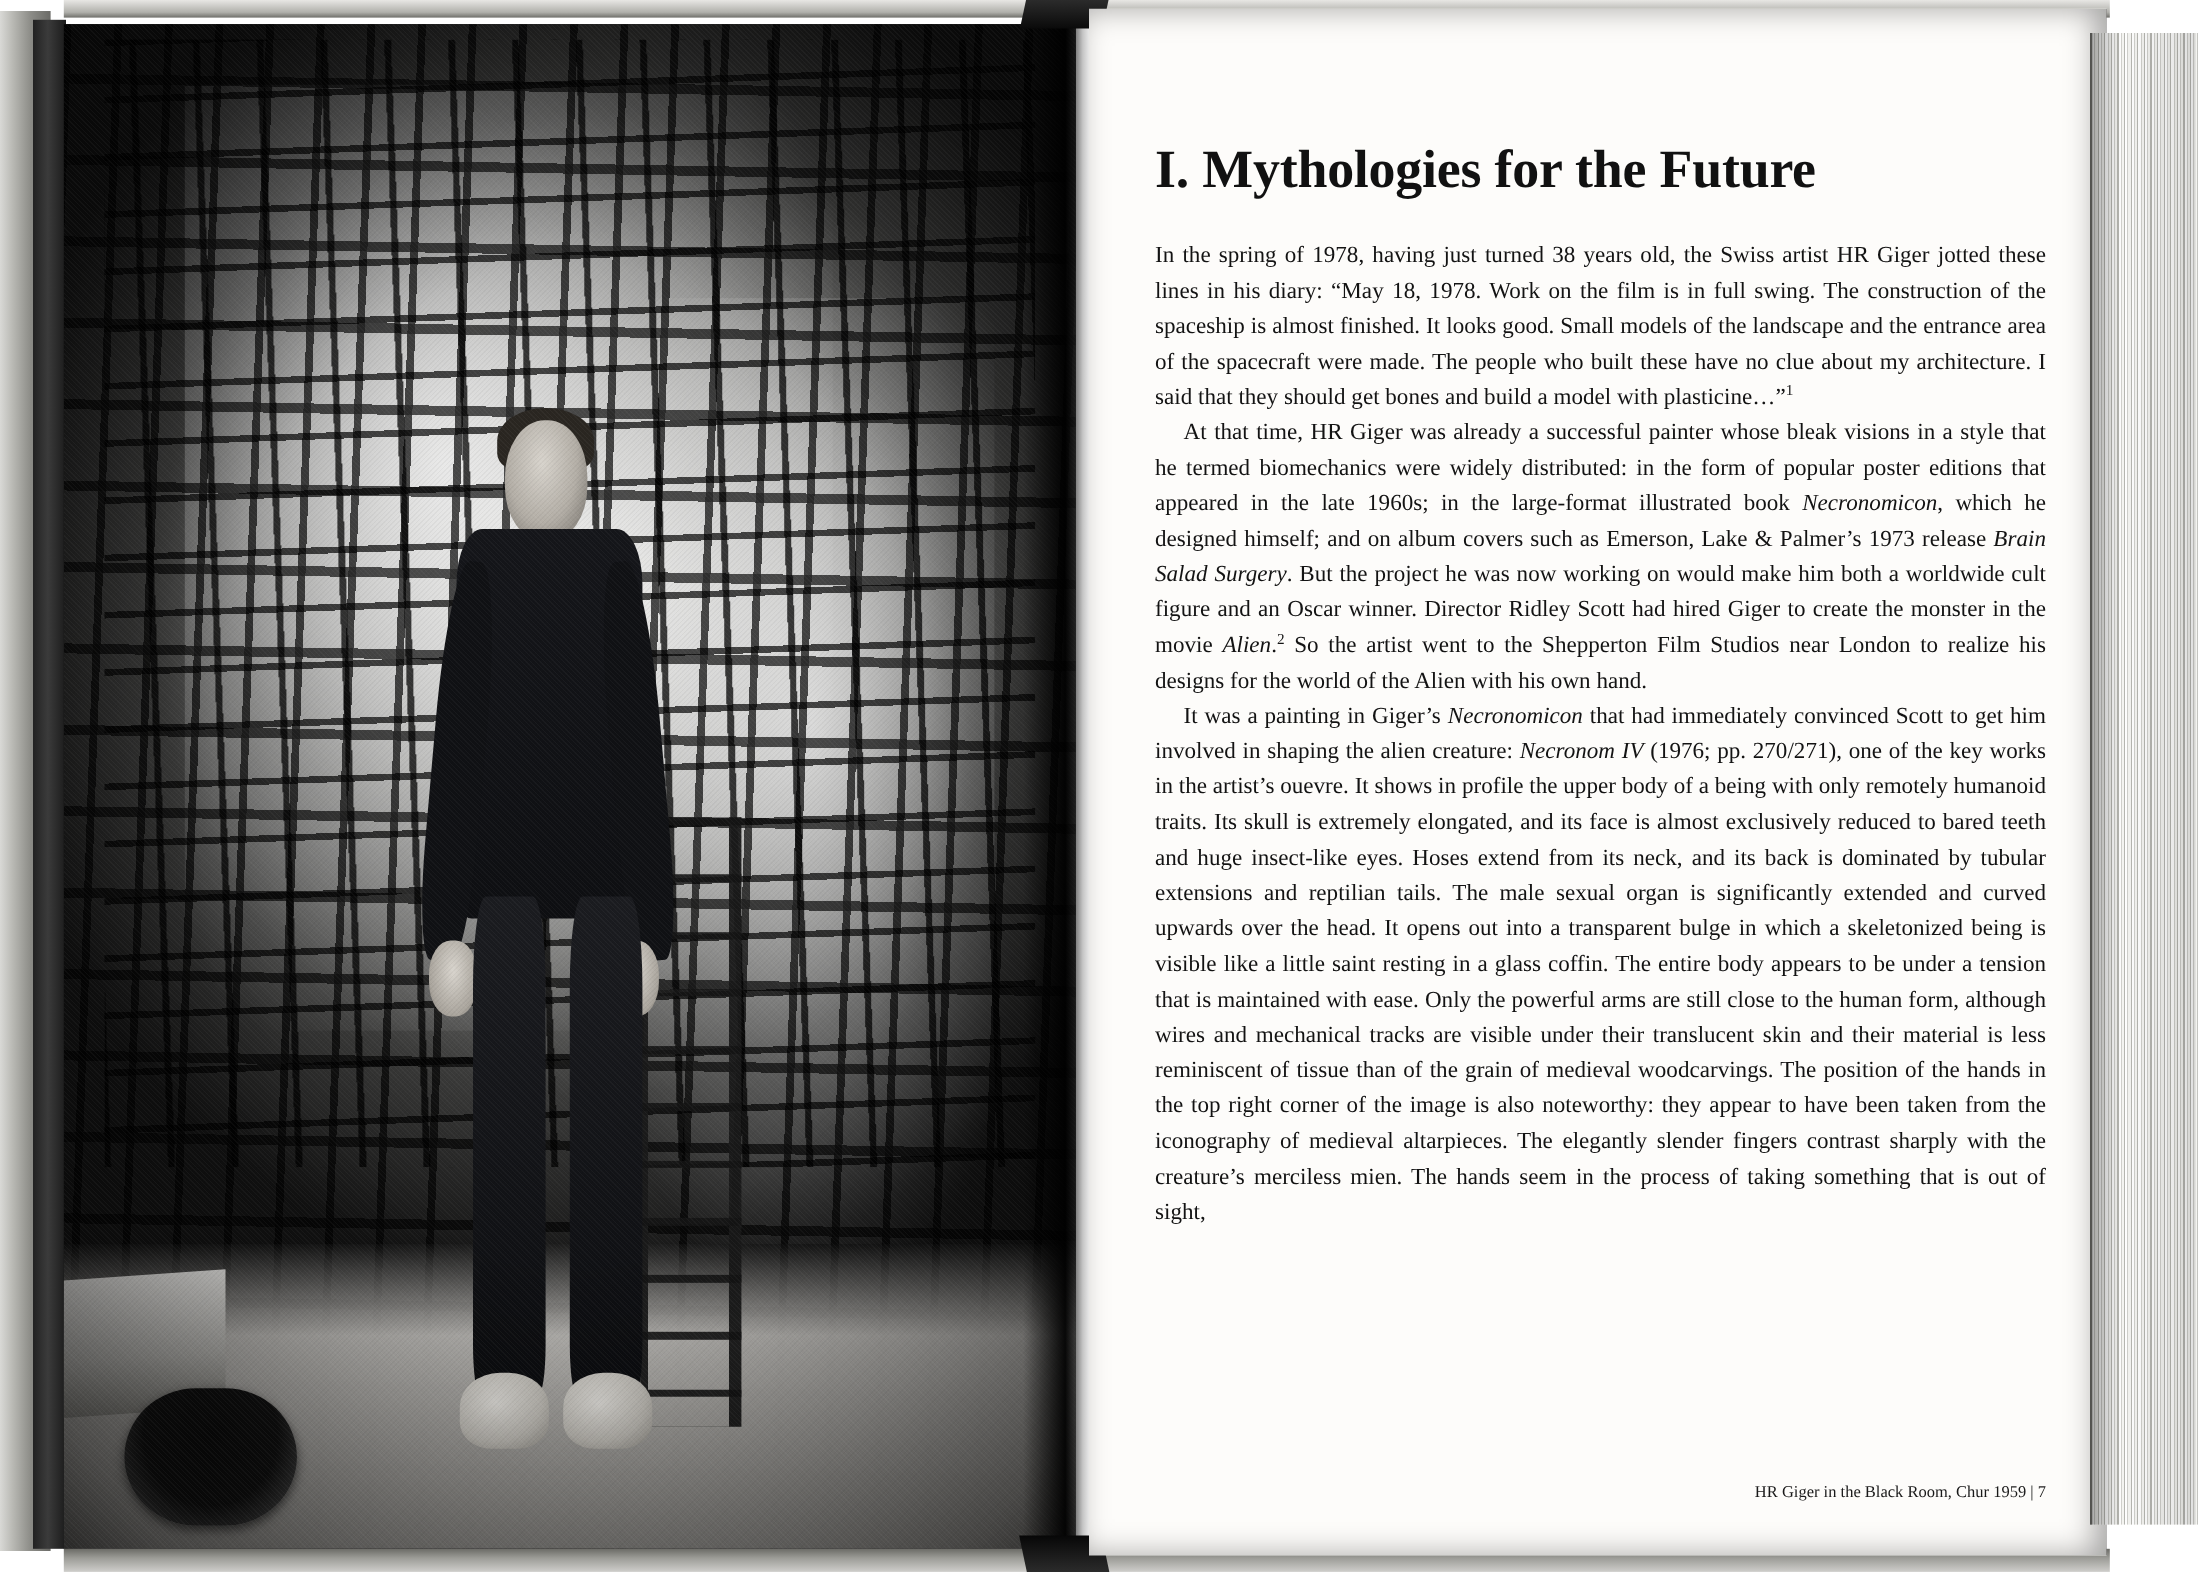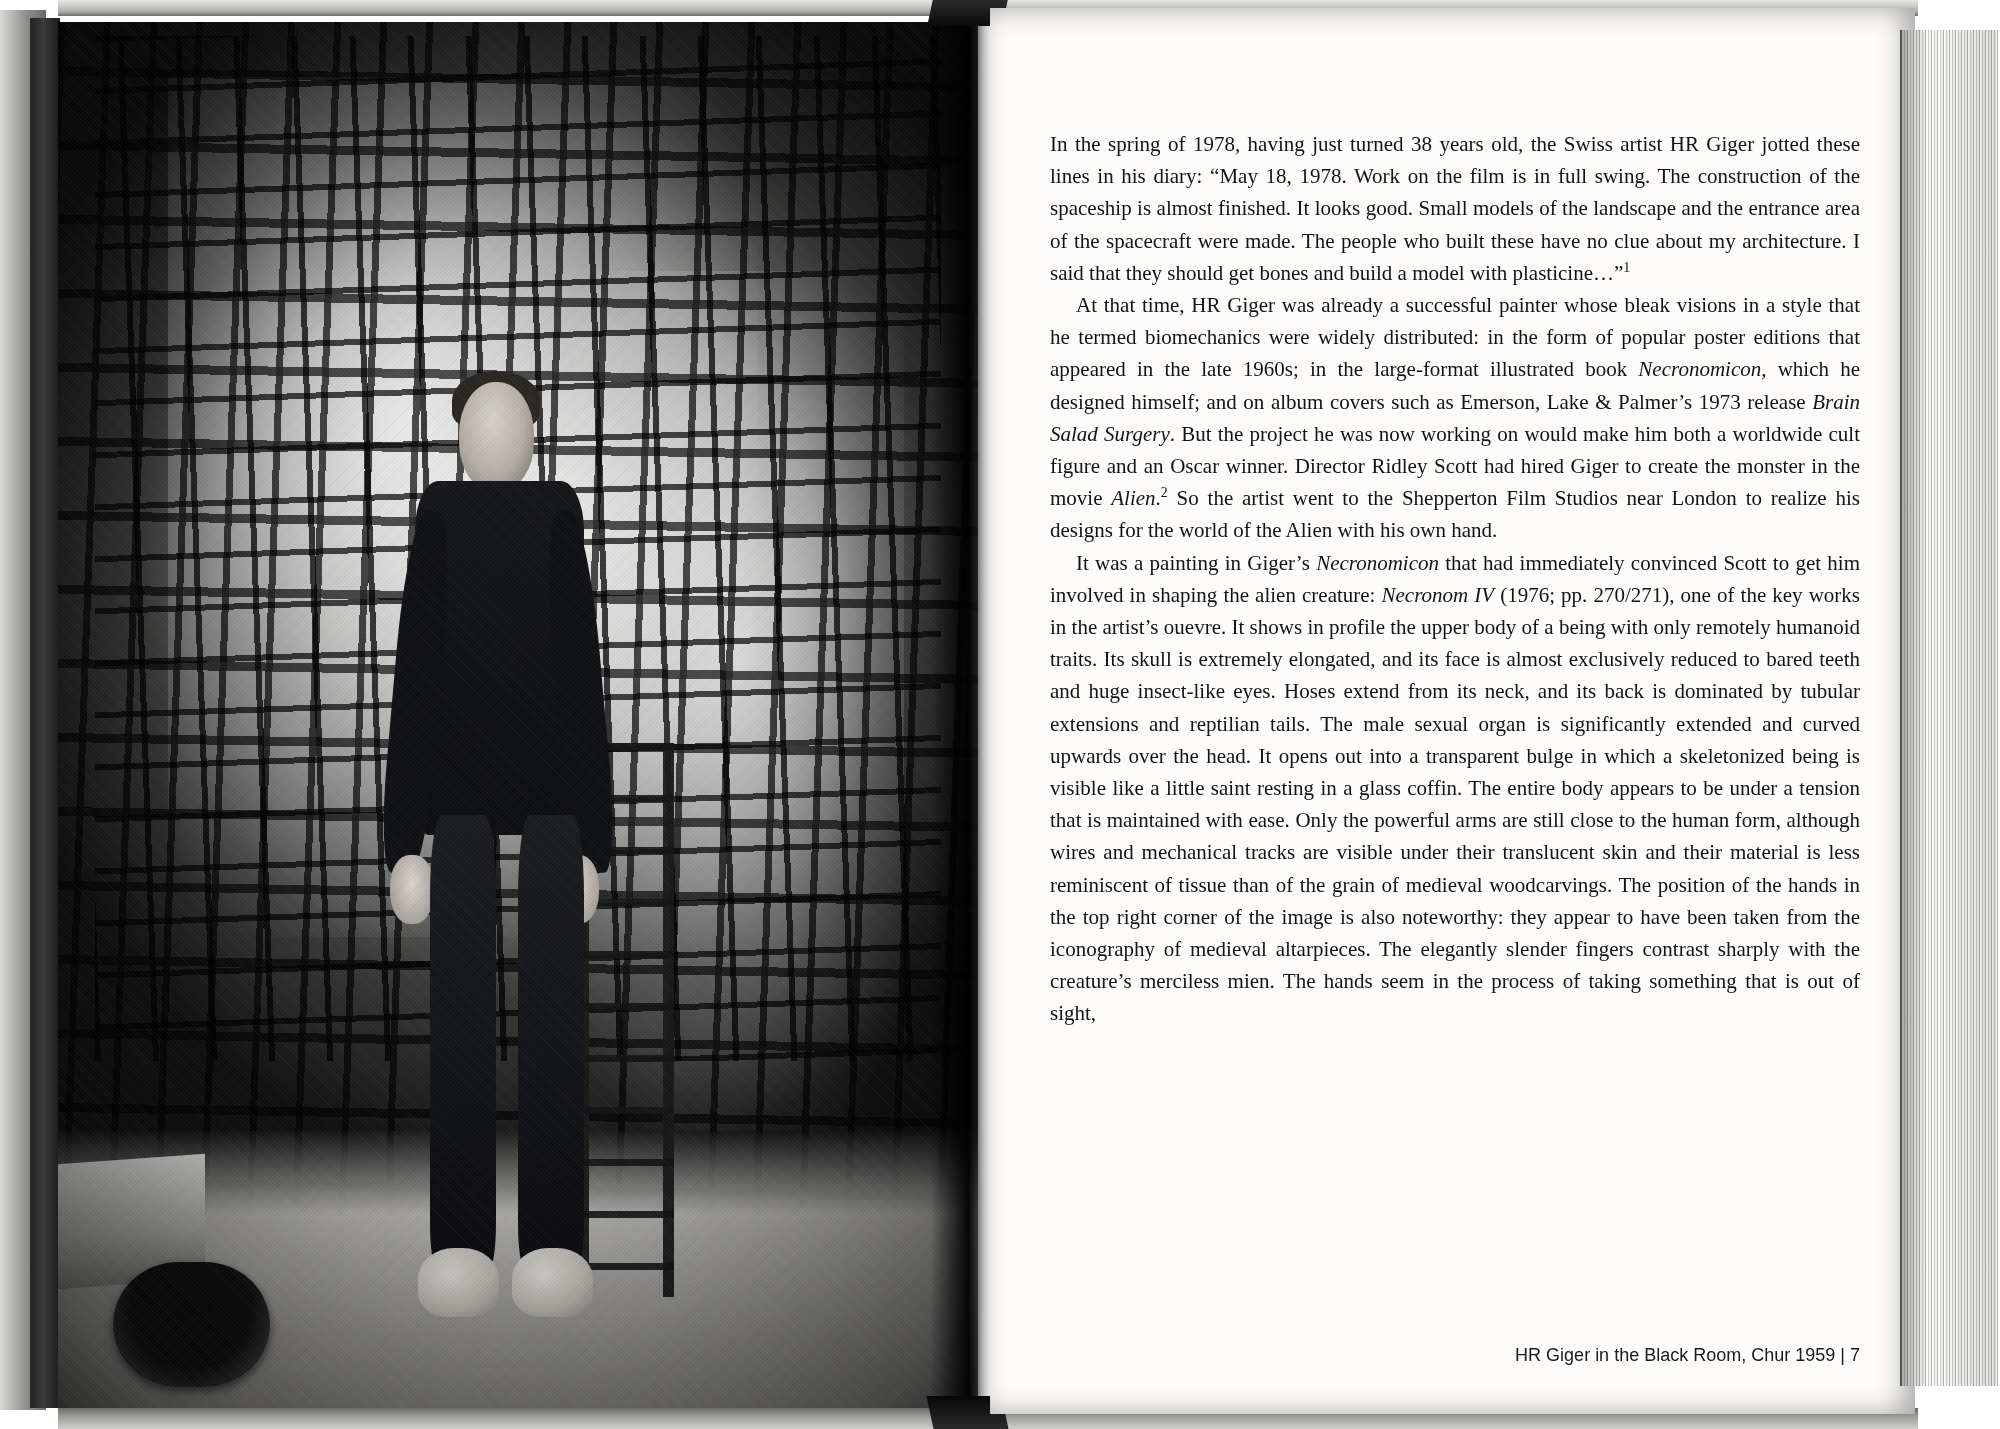--- a/index.html
+++ b/index.html
@@ -284,22 +284,22 @@
     hyphens: manual;
   }
   .body-col p + p { text-indent: 26px; }
   .body-col i { }
   sup { font-size: 0.66em; vertical-align: super; line-height: 0; }
 
   .caption {
     position: absolute;
     right: 55px;
     bottom: 48px;
-    font-family: Liberation Sans, sans-serif;
-    font-size: 18px;
+    font-family: Liberation Serif, serif;
+    font-size: 15px;
     color: #1a1a1a;
     white-space: nowrap;
   }
 </style>
 </head>
 <body>
 
 <div class="book-spread">
 
   <div class="top-edge"></div>
@@ -334,20 +334,21 @@
       <div class="grain"></div>
     </div>
   </div>
 
   <div class="gutter-shadow"></div>
   <div class="spine-top-fold"></div>
   <div class="spine-bottom-fold"></div>
 
   <div class="right-page">
     <div class="page-content">
+      <h1 class="chapter-title">I. Mythologies for the Future</h1>
 
       <div class="body-col">
         <p>In the spring of 1978, having just turned 38 years old, the Swiss artist HR Giger jotted these lines in his diary: “May 18, 1978. Work on the film is in full swing. The construction of the spaceship is almost finished. It looks good. Small models of the landscape and the entrance area of the spacecraft were made. The people who built these have no clue about my architecture. I said that they should get bones and build a model with plasticine…”<sup>1</sup></p>
 
         <p>At that time, HR Giger was already a successful painter whose bleak visions in a style that he termed biomechanics were widely distributed: in the form of popular poster editions that appeared in the late 1960s; in the large-format illustrated book <i>Necronomicon</i>, which he designed himself; and on album covers such as Emerson, Lake &amp; Palmer’s 1973 release <i>Brain Salad Surgery</i>. But the project he was now working on would make him both a worldwide cult figure and an Oscar winner. Director Ridley Scott had hired Giger to create the monster in the movie <i>Alien</i>.<sup>2</sup> So the artist went to the Shepperton Film Studios near London to realize his designs for the world of the Alien with his own hand.</p>
 
         <p>It was a painting in Giger’s <i>Necronomicon</i> that had immediately convinced Scott to get him involved in shaping the alien creature: <i>Necronom IV</i> (1976; pp. 270/271), one of the key works in the artist’s ouevre. It shows in profile the upper body of a being with only remotely humanoid traits. Its skull is extremely elongated, and its face is almost exclusively reduced to bared teeth and huge insect-like eyes. Hoses extend from its neck, and its back is dominated by tubular extensions and reptilian tails. The male sexual organ is significantly extended and curved upwards over the head. It opens out into a transparent bulge in which a skeletonized being is visible like a little saint resting in a glass coffin. The entire body appears to be under a tension that is maintained with ease. Only the powerful arms are still close to the human form, although wires and mechanical tracks are visible under their translucent skin and their material is less reminiscent of tissue than of the grain of medieval woodcarvings. The position of the hands in the top right corner of the image is also noteworthy: they appear to have been taken from the iconography of medieval altarpieces. The elegantly slender fingers contrast sharply with the creature’s merciless mien. The hands seem in the process of taking something that is out of sight,</p>
       </div>
     </div>
 

